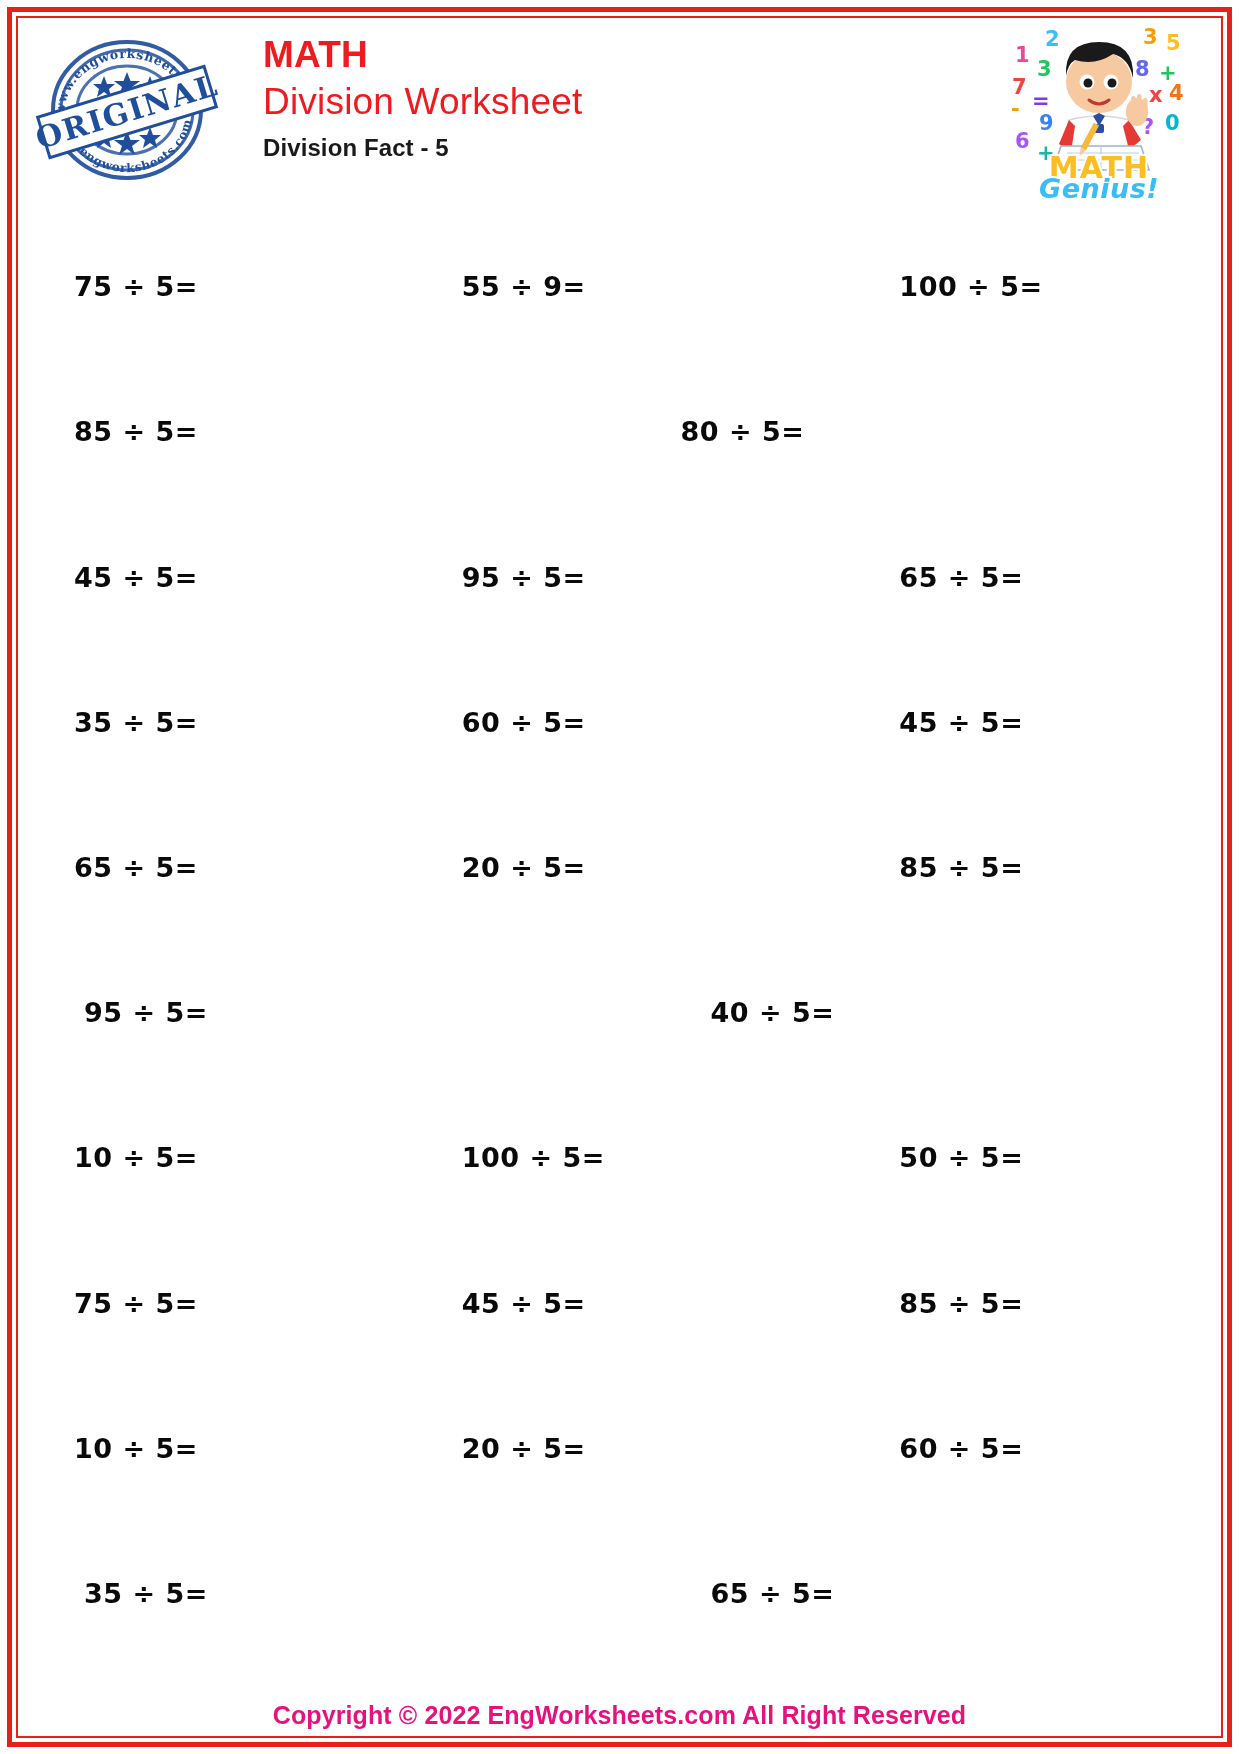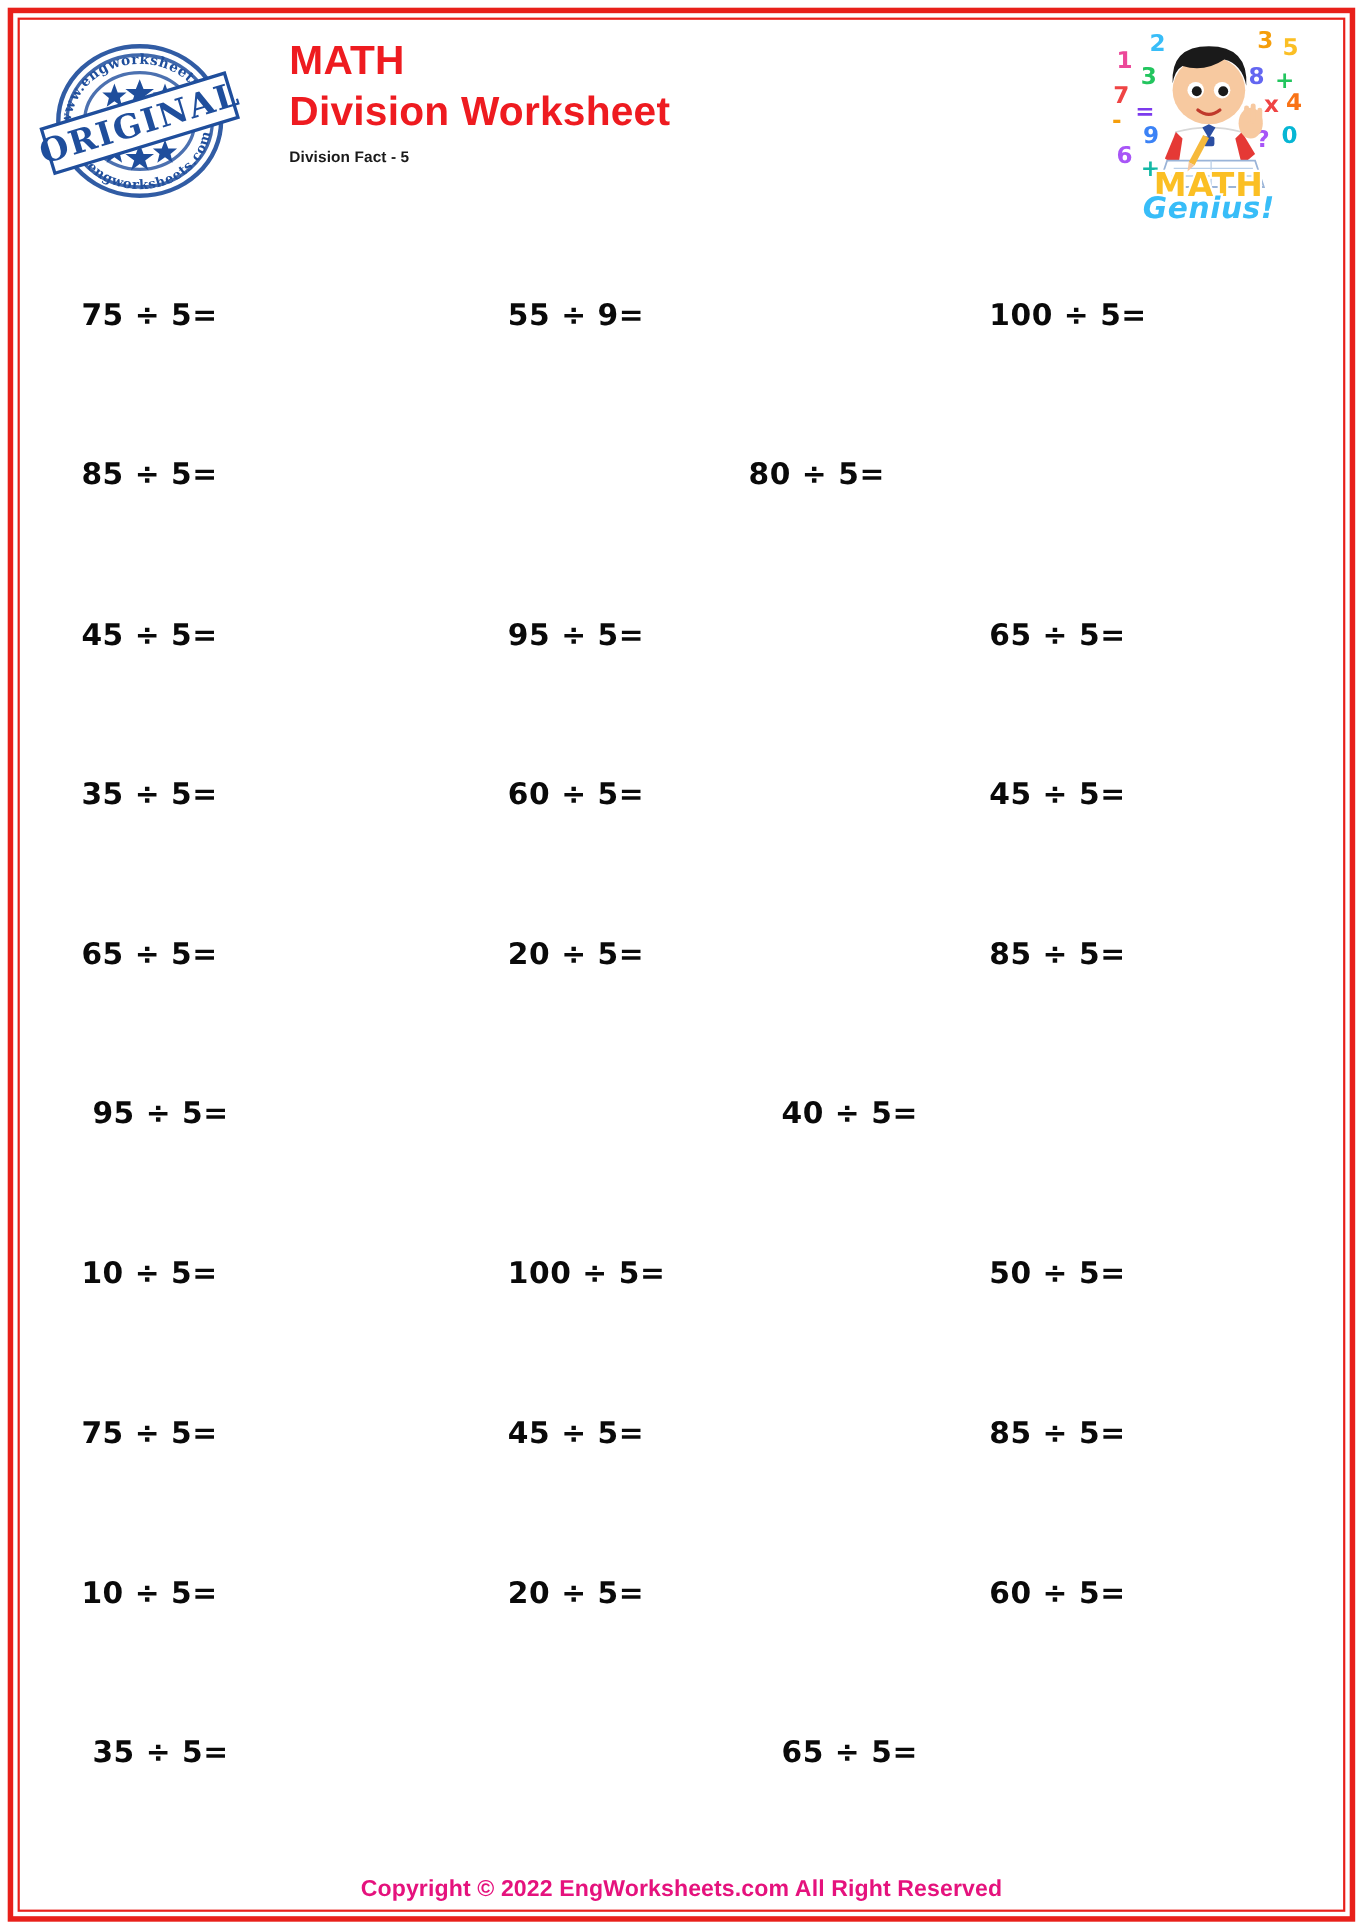--- a/index.html
+++ b/index.html
@@ -74,28 +74,28 @@
   .title-main {
     color: #ee1b20;
     font-size: 37px;
     font-weight: bold;
     line-height: 1.12;
     letter-spacing: .2px;
   }
   .title-sub {
     color: #ee1b20;
     font-size: 37px;
-    font-weight: bold;
+    font-weight: normal;
     line-height: 1.12;
     letter-spacing: .2px;
     margin-top: 6px;
   }
   .title-fact {
     color: #1a1a1a;
-    font-size: 14px;
+    font-size: 24px;
     font-weight: bold;
     margin-top: 11px;
     letter-spacing: .1px;
   }
 
   
   .logo {
     position: absolute;
     right: 32px;
     top: 2px;
@@ -143,21 +143,21 @@
   
   .footer {
     position: absolute;
     left: 0;
     right: 0;
     bottom: 6px;
     text-align: center;
   }
   .footer-text {
     color: #e5127d;
-    font-size: 21px;
+    font-size: 25px;
     font-weight: bold;
     letter-spacing: .1px;
   }
 </style>
 </head>
 <body>
 
 <div class="page">
   <div class="frame-outer"></div>
   <div class="frame-inner"></div>

